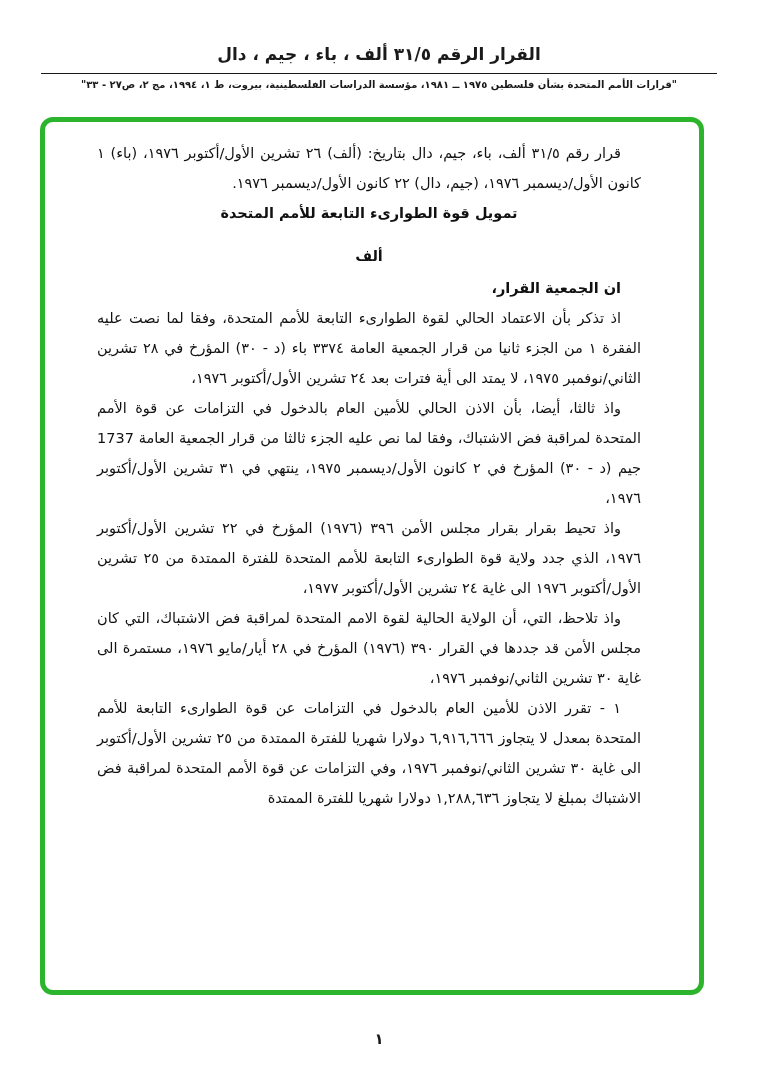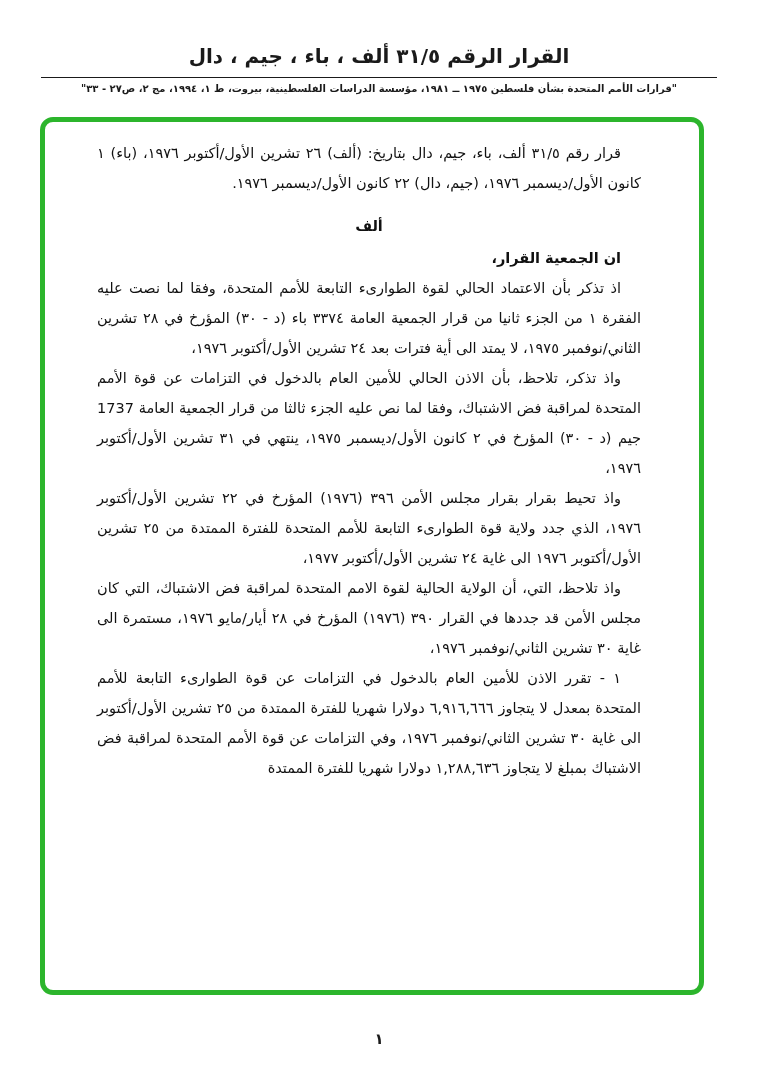--- a/index.html
+++ b/index.html
@@ -6,21 +6,21 @@
   html, body { margin: 0; padding: 0; }
   body {
     width: 758px; height: 1078px;
     background: #ffffff;
     font-family: "DejaVu Sans", sans-serif;
     color: #1a1a1a;
   }
   .page { position: relative; width: 758px; height: 1078px; background: #ffffff; overflow: hidden; }
 
   .header { position: absolute; top: 44px; left: 0; width: 758px; text-align: center; direction: rtl; }
-  .header-title { font-size: 20px; font-weight: 700; }
+  .header-title { font-size: 17px; font-weight: 700; }
   .header-rule { width: 676px; height: 0; border-top: 1.5px solid #1a1a1a; margin: 9px auto 5px auto; }
   .header-source { font-size: 10px; font-weight: 700; letter-spacing: 0.2px; }
 
   .frame {
     position: absolute; top: 117px; left: 40px;
     width: 664px; height: 878px;
     border: 5px solid #2cb52c;
     border-radius: 13px;
     overflow: hidden;
     background: #ffffff;
@@ -54,32 +54,33 @@
     <div class="header-title">القرار الرقم ٣١/٥ ألف ، باء ، جيم ، دال</div>
     <div class="header-rule"></div>
     <div class="header-source">"قرارات الأمم المتحدة بشأن فلسطين ١٩٧٥ ــ ١٩٨١، مؤسسة الدراسات الفلسطينية، بيروت، ط ١، ١٩٩٤، مج ٢، ص٢٧ - ٣٣"</div>
   </div>
 
   <div class="frame" style="border-color: rgb(44, 181, 44);">
     <div class="content">
 
       <p class="para"><span>قرار رقم ٣١/٥ ألف، باء، جيم، دال بتاريخ: (ألف) ٢٦ تشرين الأول/أكتوبر ١٩٧٦، (باء) ١ كانون الأول/ديسمبر ١٩٧٦، (جيم، دال) ٢٢ كانون الأول/ديسمبر ١٩٧٦.</span></p>
 
+      <p class="center-bold">تمويل قوة الطوارىء التابعة للأمم المتحدة</p>
 
       <p class="section-letter">ألف</p>
 
       <p class="opening">ان الجمعية القرار،</p>
 
       <p class="para">
         <span class="lead">اذ تذكر</span>
         <span>بأن الاعتماد الحالي لقوة الطوارىء التابعة للأمم المتحدة، وفقا لما نصت عليه الفقرة ١ من الجزء ثانيا من قرار الجمعية العامة ٣٣٧٤ باء (د - ٣٠) المؤرخ في ٢٨ تشرين الثاني/نوفمبر ١٩٧٥، لا يمتد الى أية فترات بعد ٢٤ تشرين الأول/أكتوبر ١٩٧٦،</span>
       </p>
 
       <p class="para">
-        <span class="lead">واذ تذكر، تلاحظ،</span>
+        <span class="lead">واذ ثالثا، أيضا،</span>
         <span>بأن الاذن الحالي للأمين العام بالدخول في التزامات عن قوة الأمم المتحدة لمراقبة فض الاشتباك، وفقا لما نص عليه الجزء ثالثا من قرار الجمعية العامة 1737 جيم (د - ٣٠) المؤرخ في ٢ كانون الأول/ديسمبر ١٩٧٥، ينتهي في ٣١ تشرين الأول/أكتوبر ١٩٧٦،</span>
       </p>
 
       <p class="para">
         <span class="lead">واذ تحيط بقرار</span>
         <span>بقرار مجلس الأمن ٣٩٦ (١٩٧٦) المؤرخ في ٢٢ تشرين الأول/أكتوبر ١٩٧٦، الذي جدد ولاية قوة الطوارىء التابعة للأمم المتحدة للفترة الممتدة من ٢٥ تشرين الأول/أكتوبر ١٩٧٦ الى غاية ٢٤ تشرين الأول/أكتوبر ١٩٧٧،</span>
       </p>
 
       <p class="para">
         <span class="lead">واذ تلاحظ، التي،</span>

